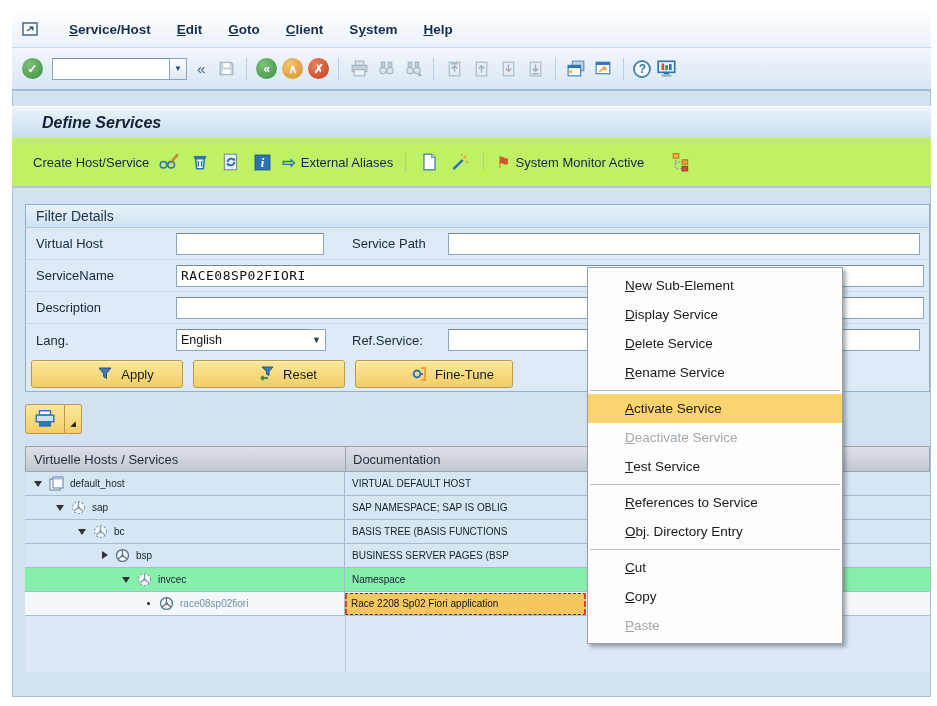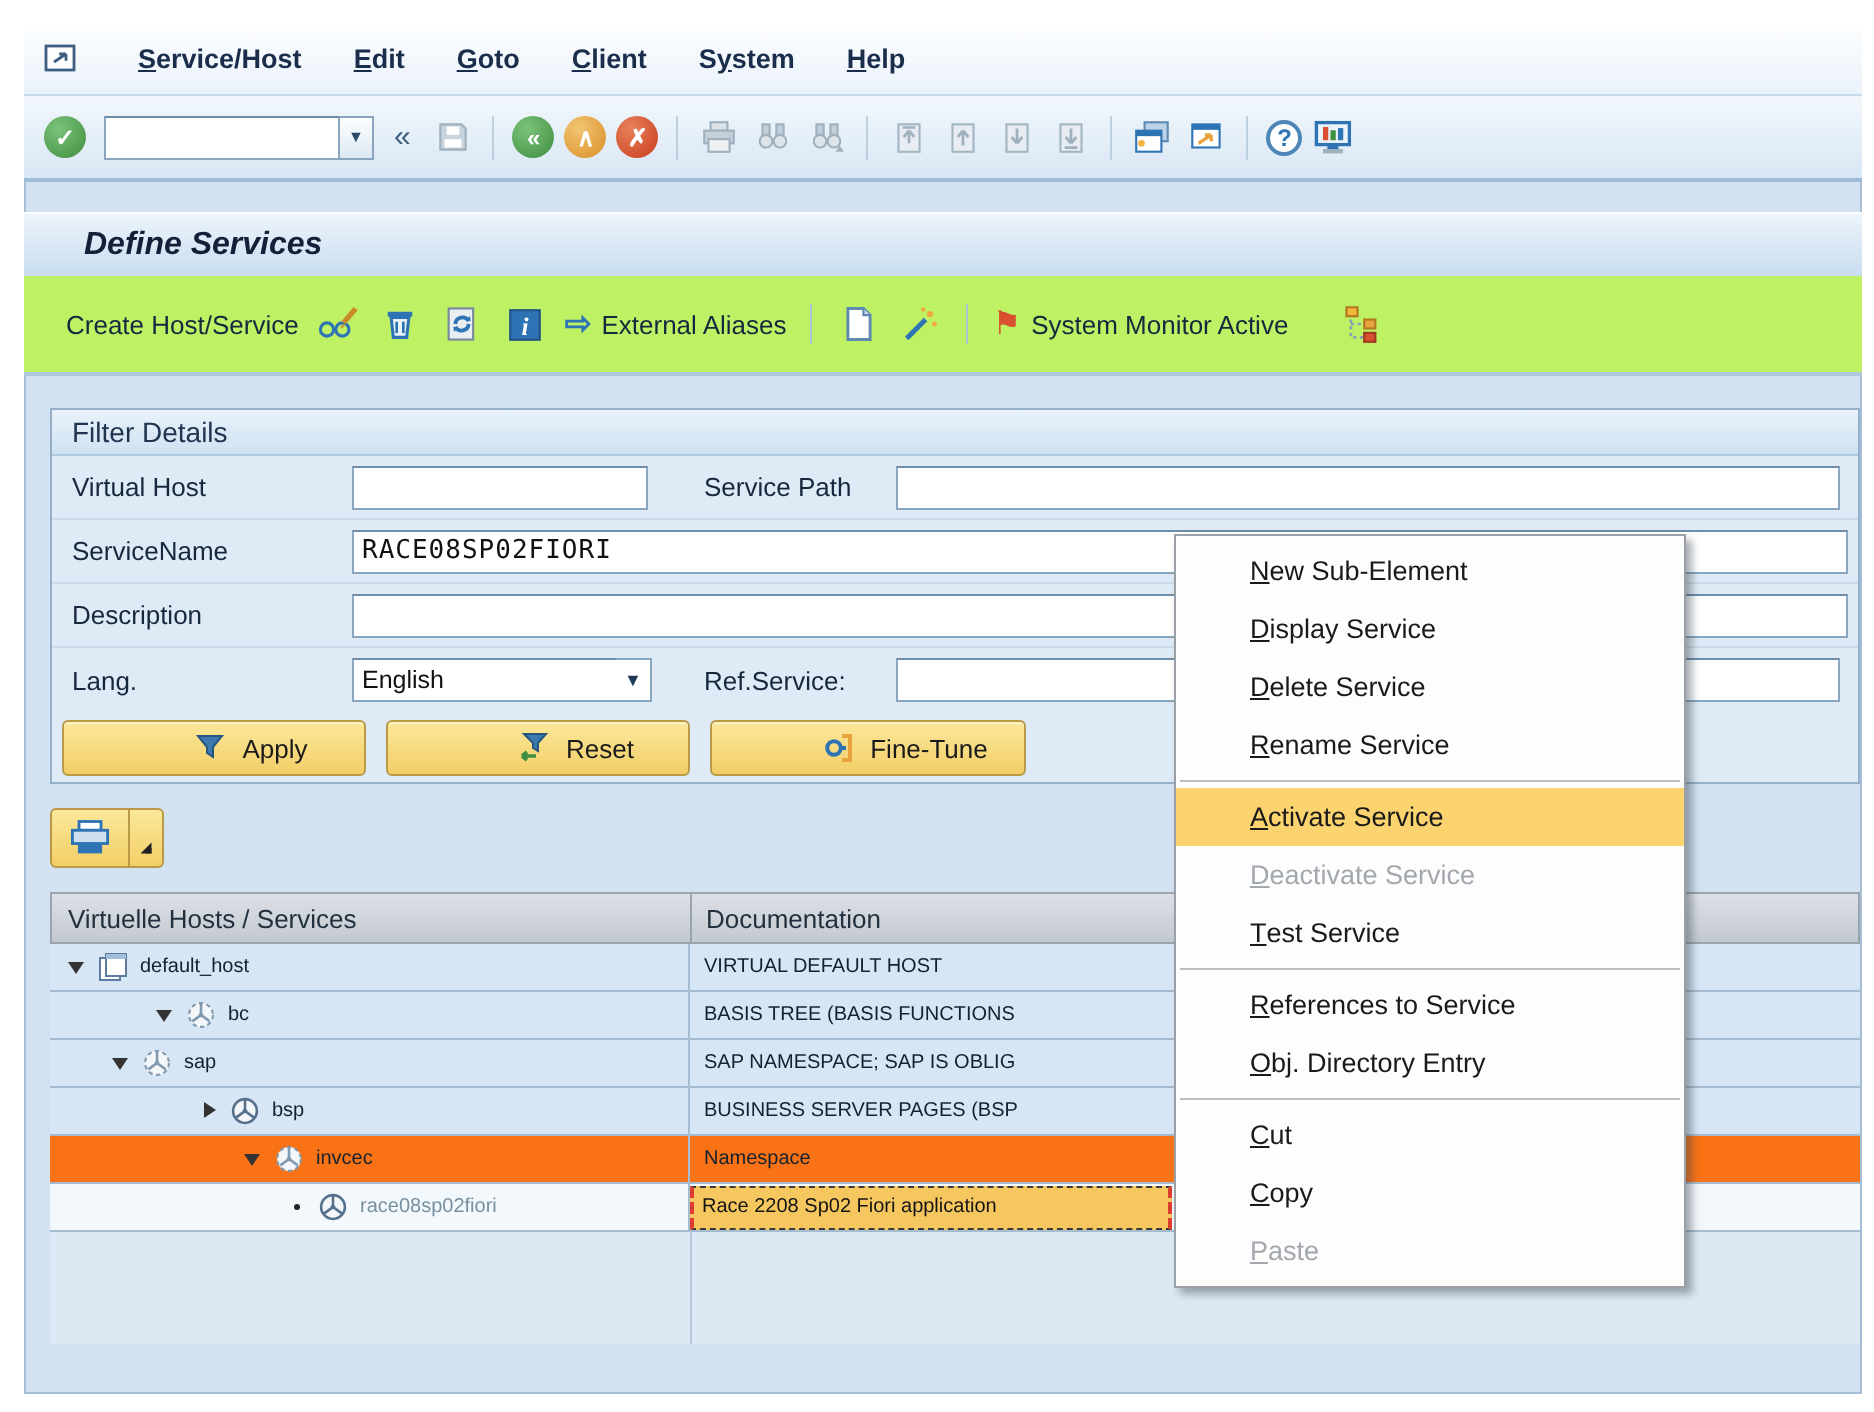--- a/index.html
+++ b/index.html
@@ -92,21 +92,21 @@
   .table { position:absolute; left:25px; top:446px; width:905px; }
   .thead { height:26px; background:linear-gradient(#DDE1E6,#C3C9D1); border:1px solid #9AA4AE;
            display:flex; font-size:13px; color:#23313F; align-items:center; }
   .thead .h1 { width:320px; padding-left:8px; border-right:1px solid #9AA4AE; height:100%;
                display:flex; align-items:center; }
   .thead .h2 { flex:1; padding-left:7px; }
   .trow { height:24px; display:flex; border-bottom:1px solid #A6BCD0; font-size:10px; color:#14212E; }
   .trow .c1 { width:320px; border-right:1px solid #A6BCD0; display:flex; align-items:center; overflow:hidden; }
   .trow .c2 { flex:1; display:flex; align-items:center; padding-left:7px; overflow:hidden; }
   .rowA { background:#D7E6F4; }
-  .rowB { background:#f97316; }
+  .rowB { background:#86efac; }
   .rowC { background:#F3F8FC; }
   .exp { width:15px; height:15px; position:relative; flex:none; }
   .exp.open::after { content:""; position:absolute; left:3px; top:5px;
         border-left:4.5px solid transparent; border-right:4.5px solid transparent; border-top:6px solid #333; }
   .exp.closed::after { content:""; position:absolute; left:5px; top:3px;
         border-top:4.5px solid transparent; border-bottom:4.5px solid transparent; border-left:6px solid #333; }
   .exp.leaf::after { content:""; position:absolute; left:6px; top:6px; width:3px; height:3px;
         background:#222; border-radius:50%; }
   .nicon { width:18px; height:17px; margin:0 4px 0 2px; flex:none; }
   .muted { color:#77909F; }
@@ -389,46 +389,46 @@
               <rect x="5" y="2" width="10" height="2.5" fill="#9FC0DC"></rect>
             </svg></span>
         <span>default_host</span>
       </div>
       <div class="c2">
           <span>VIRTUAL DEFAULT HOST</span>
         </div>
     </div>
 
     <div class="trow rowA">
+      <div class="c1" style="padding-left:28px">
+        <span class="exp open"></span>
+        <span class="nicon"><svg width="17" height="17" viewBox="0 0 16 16">
+              <circle cx="8" cy="8" r="5.6" fill="#F3F7FA" stroke="#8199AE" stroke-dasharray="2 1.6"></circle>
+              <path d="M8 8 V2.8 M8 8 L3.9 11 M8 8 L12.1 11" stroke="#8199AE" stroke-width="1.2"></path>
+              <circle cx="8" cy="8" r="1.1" fill="#8199AE"></circle>
+            </svg></span>
+        <span>sap</span>
+      </div>
+      <div class="c2">
+          <span>SAP NAMESPACE; SAP IS OBLIG</span>
+        </div>
+    </div>
+
+    <div class="trow rowA">
       <div class="c1" style="padding-left:50px">
         <span class="exp open"></span>
         <span class="nicon"><svg width="17" height="17" viewBox="0 0 16 16">
               <circle cx="8" cy="8" r="5.6" fill="#F3F7FA" stroke="#8199AE" stroke-dasharray="2 1.6"></circle>
               <path d="M8 8 V2.8 M8 8 L3.9 11 M8 8 L12.1 11" stroke="#8199AE" stroke-width="1.2"></path>
               <circle cx="8" cy="8" r="1.1" fill="#8199AE"></circle>
             </svg></span>
         <span>bc</span>
       </div>
       <div class="c2">
           <span>BASIS TREE (BASIS FUNCTIONS</span>
-        </div>
-    </div>
-
-    <div class="trow rowA">
-      <div class="c1" style="padding-left:28px">
-        <span class="exp open"></span>
-        <span class="nicon"><svg width="17" height="17" viewBox="0 0 16 16">
-              <circle cx="8" cy="8" r="5.6" fill="#F3F7FA" stroke="#8199AE" stroke-dasharray="2 1.6"></circle>
-              <path d="M8 8 V2.8 M8 8 L3.9 11 M8 8 L12.1 11" stroke="#8199AE" stroke-width="1.2"></path>
-              <circle cx="8" cy="8" r="1.1" fill="#8199AE"></circle>
-            </svg></span>
-        <span>sap</span>
-      </div>
-      <div class="c2">
-          <span>SAP NAMESPACE; SAP IS OBLIG</span>
         </div>
     </div>
 
     <div class="trow rowA">
       <div class="c1" style="padding-left:72px">
         <span class="exp closed"></span>
         <span class="nicon"><svg width="17" height="17" viewBox="0 0 16 16">
               <circle cx="8" cy="8" r="5.6" fill="#F3F7FA" stroke="#55708C" stroke-width="1.2"></circle>
               <path d="M8 8 V2.8 M8 8 L3.9 11 M8 8 L12.1 11" stroke="#55708C" stroke-width="1.2"></path>
               <circle cx="8" cy="8" r="1.1" fill="#55708C"></circle>

